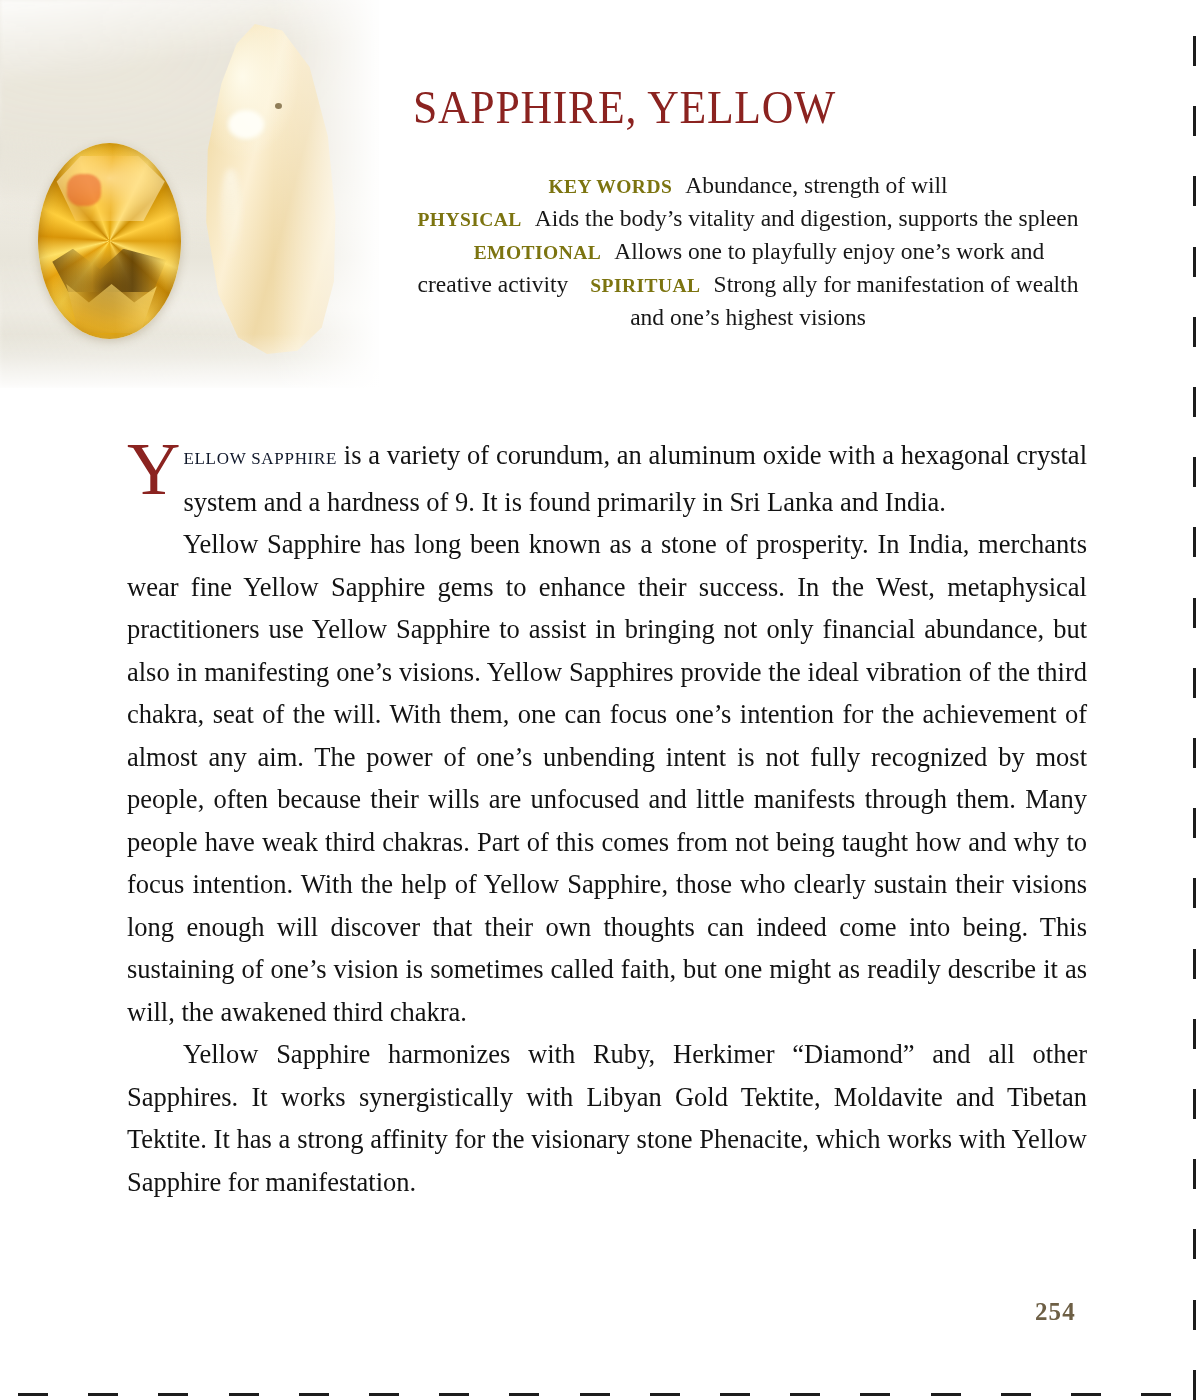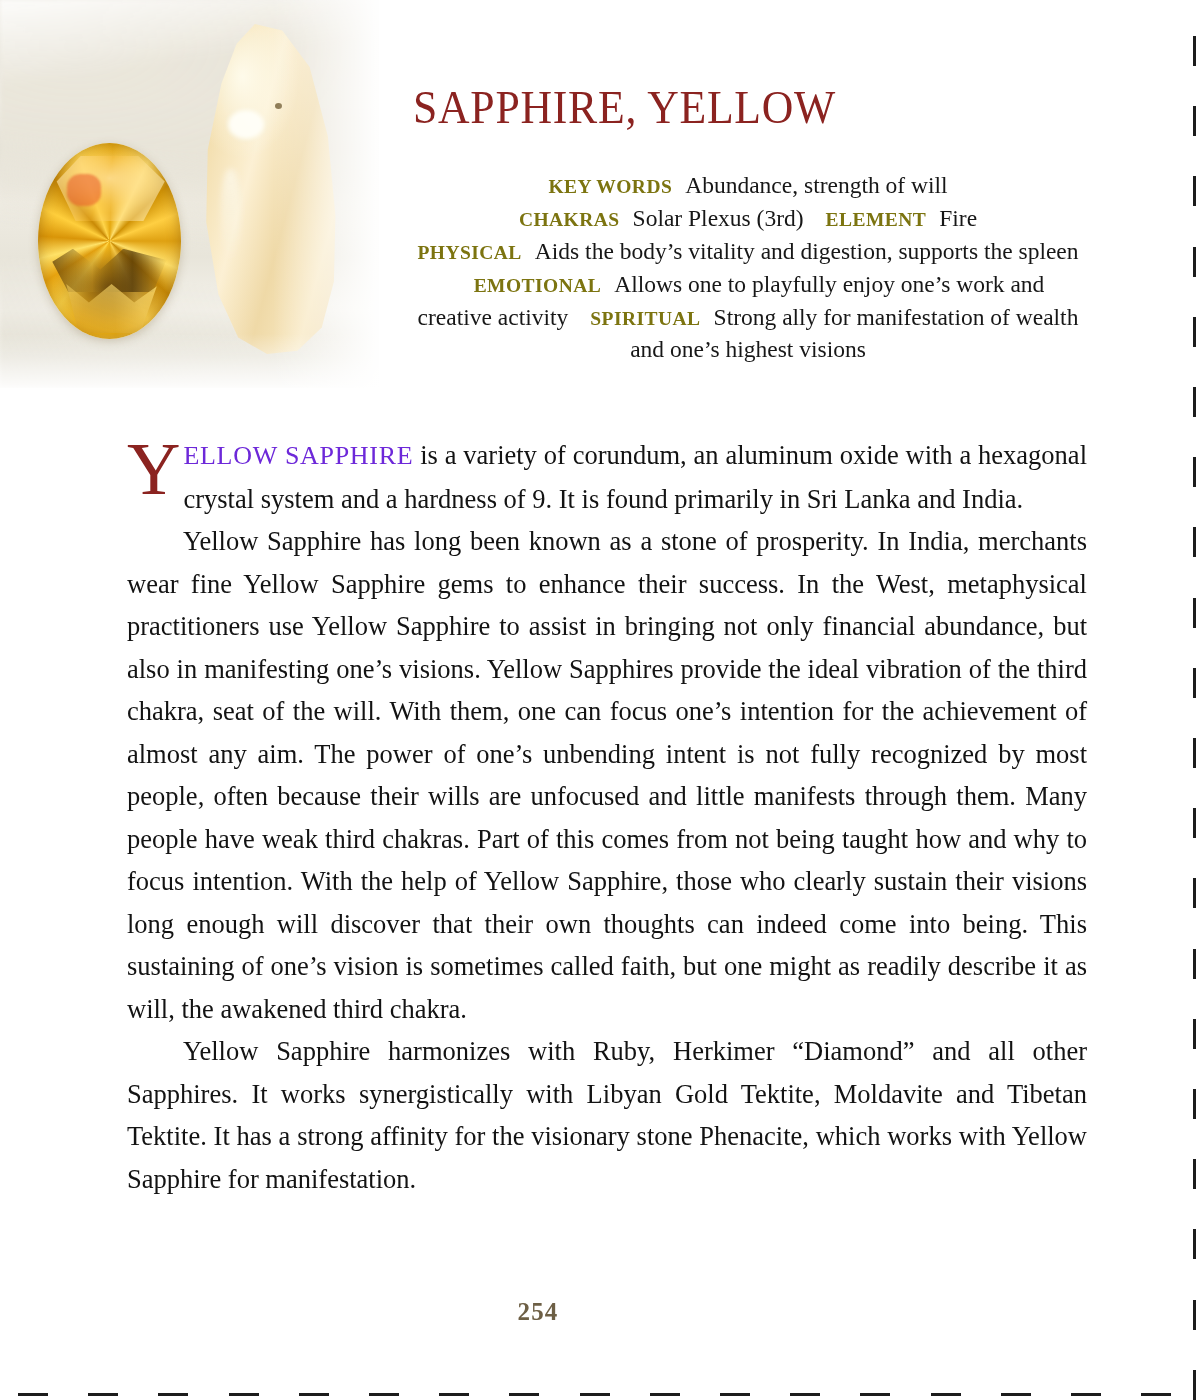--- a/index.html
+++ b/index.html
@@ -222,33 +222,33 @@
   .dropcap {
     float: left;
     color: #8b2320;
     font-size: 74px;
     line-height: 0.80;
     padding: 6px 2px 0 0;
     margin-right: 1px;
     font-family: "Liberation Serif", "DejaVu Serif", serif;
   }
   .smallcaps-red {
-    color: #6d28d9;
-    font-size: 26px;
+    color: #0f172a;
+    font-size: 17px;
     letter-spacing: 0.7px;
     text-transform: uppercase;
   }
 
   
   .folio {
     position: absolute;
     left: 0;
     top: 1298px;
     width: 1076px;
-    text-align: center;
+    text-align: right;
     font-size: 25px;
     font-weight: bold;
     letter-spacing: 1.2px;
     color: #6d5f45;
   }
 
   
   .ticks-right,
   .ticks-bottom {
     position: absolute;
@@ -289,23 +289,20 @@
       <span class="facet-d"></span>
     </div>
   </div>
 
   <div class="header-block">
     <h1 class="entry-title">SAPPHIRE, YELLOW</h1>
 
     <div class="attributes">
       <div>
         <span class="attr-label">KEY WORDS</span><span class="attr-gap"></span><span class="attr-value">Abundance, strength of will</span>
-      </div>
-      <div>
-        <span class="attr-label">CHAKRAS</span><span class="attr-gap"></span><span class="attr-value">Solar Plexus (3rd)</span><span class="attr-gap-wide"></span><span class="attr-label">ELEMENT</span><span class="attr-gap"></span><span class="attr-value">Fire</span>
       </div>
       <div>
         <span class="attr-label">PHYSICAL</span><span class="attr-gap"></span><span class="attr-value">Aids the body’s vitality and digestion, supports the spleen</span><span class="attr-gap-wide"></span><span class="attr-label">EMOTIONAL</span><span class="attr-gap"></span><span class="attr-value">Allows one to playfully enjoy one’s work and creative activity</span><span class="attr-gap-wide"></span><span class="attr-label">SPIRITUAL</span><span class="attr-gap"></span><span class="attr-value">Strong ally for manifestation of wealth and one’s highest visions</span>
       </div>
     </div>
   </div>
 
   <div class="body-col">
     <p class="para para-lead">
       <span class="dropcap">Y</span><span class="smallcaps-red">ELLOW SAPPHIRE</span><span> is a variety of corundum, an aluminum oxide with a hexagonal crystal system and a hardness of 9. It is found primarily in Sri Lanka and India.</span>

